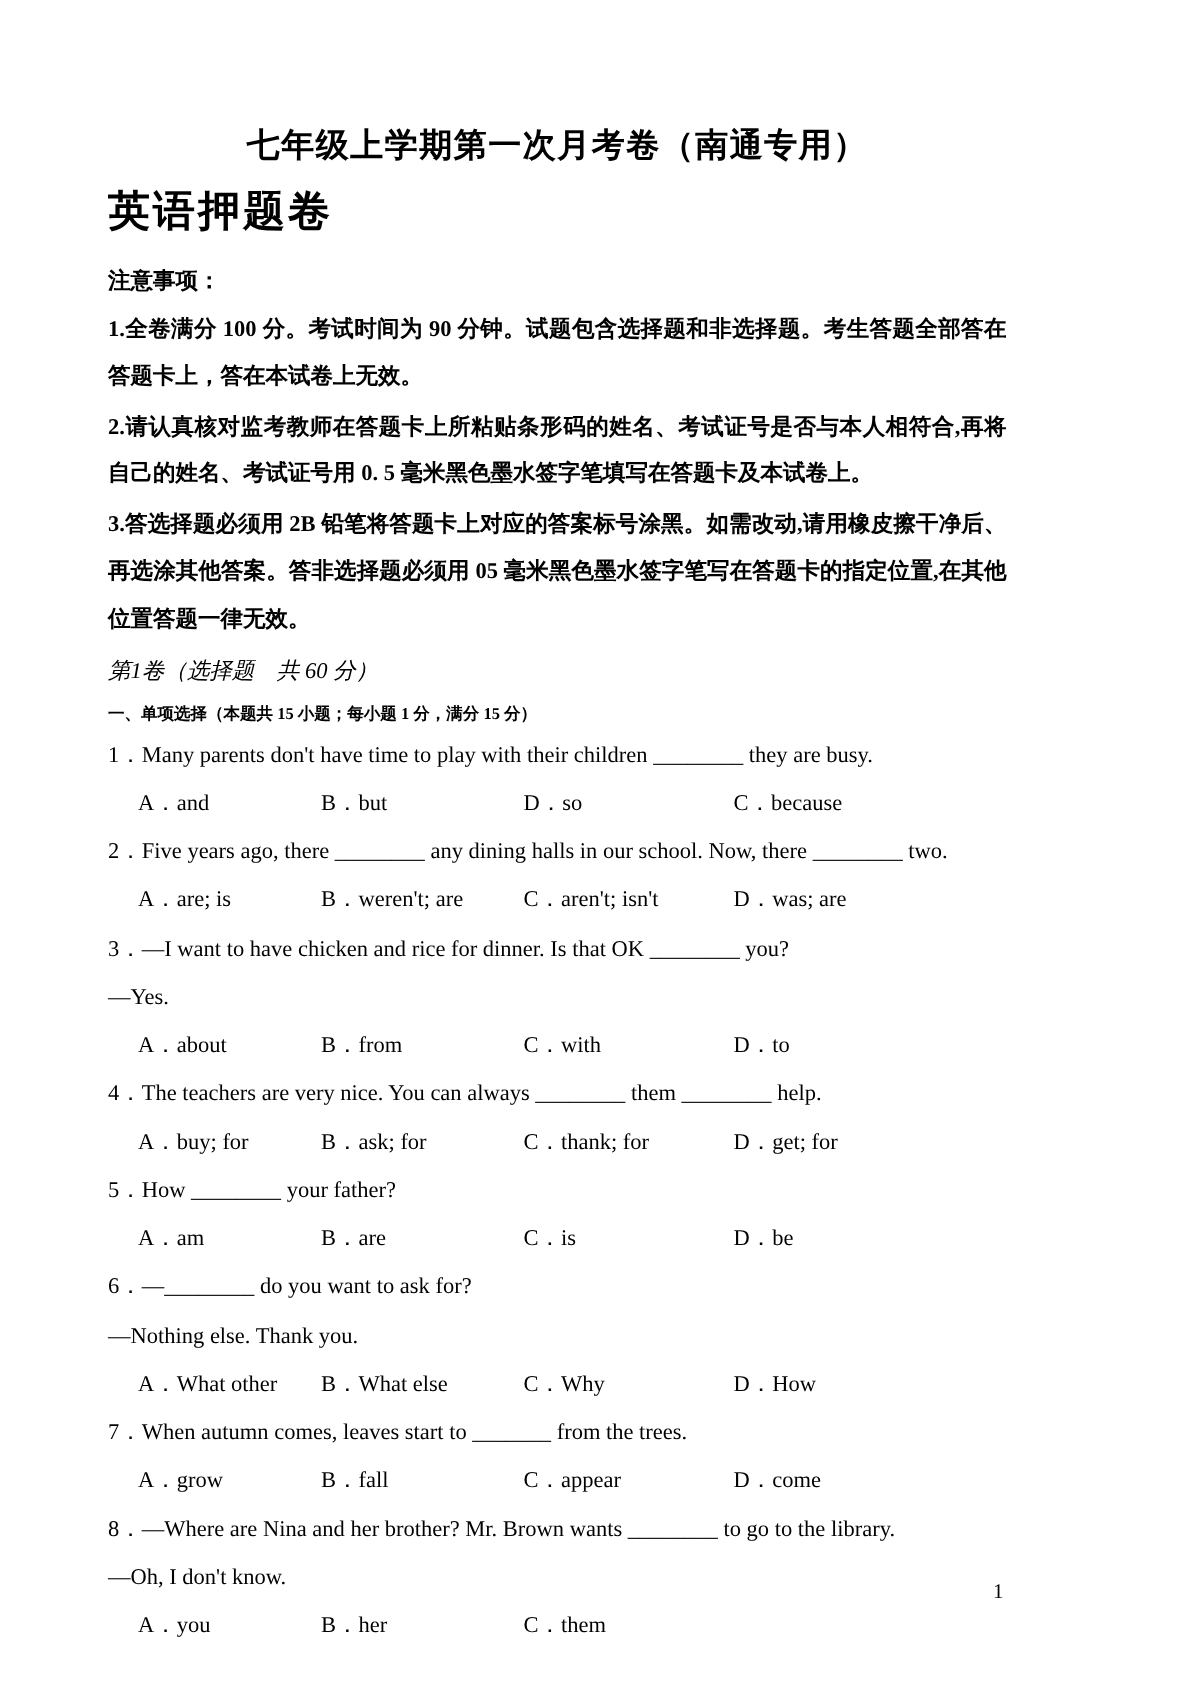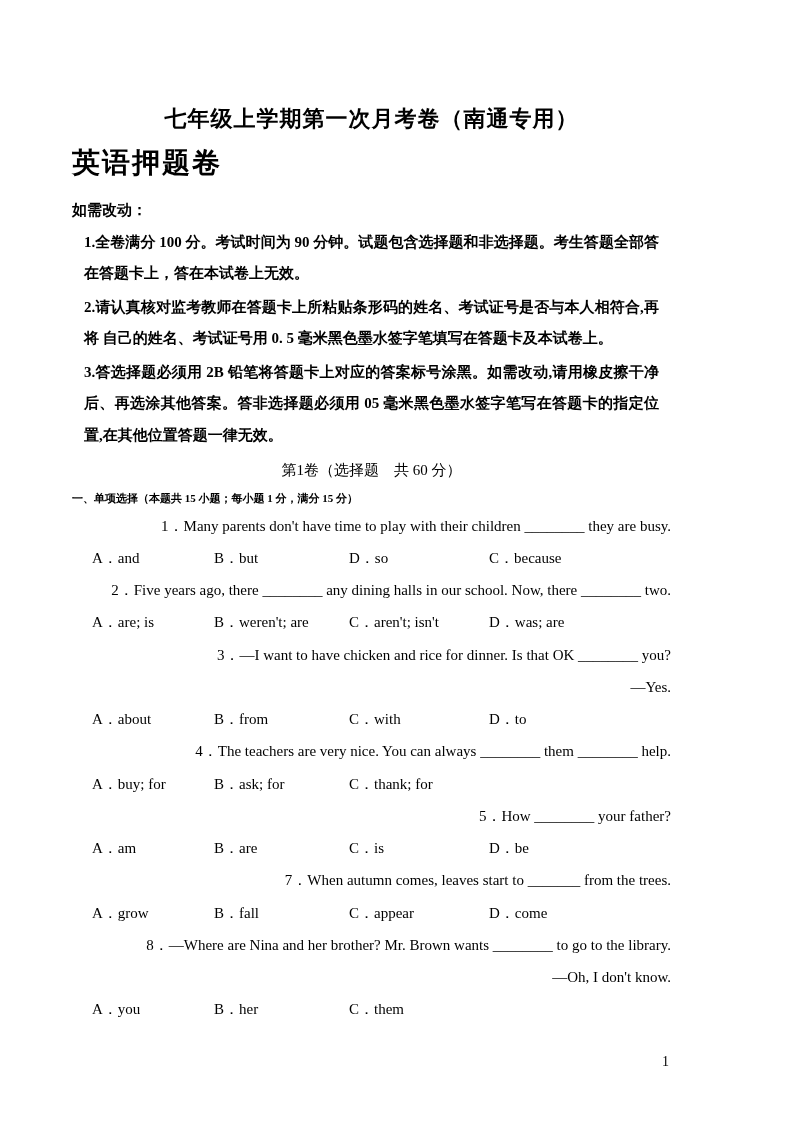--- a/index.html
+++ b/index.html
@@ -12,21 +12,21 @@
     height: 1122px;
     overflow: hidden;
     position: relative;
     font-family: "Liberation Serif", "DejaVu Serif", serif;
     color: #000000;
   }
   .page {
     box-sizing: border-box;
     width: 743px;
     height: 1122px;
-    padding: 104px 72px 0 72px;
+    padding: 82px 72px 0 72px;
     position: relative;
   }
   .doc-title {
     text-align: center;
     font-size: 22px;
     font-weight: bold;
     letter-spacing: 1px;
     margin: 0 0 10px 0;
   }
   .doc-subtitle {
@@ -39,40 +39,39 @@
   .notice-heading {
     font-size: 15px;
     font-weight: bold;
     line-height: 1.9;
   }
   .notice-item {
     font-size: 15px;
     font-weight: bold;
     line-height: 2.1;
     text-align: justify;
-    margin: 2px 12px;
+    margin: 2px 0;
   }
   .volume-header {
-    text-align: center;
     font-size: 15px;
     line-height: 2.1;
     margin-top: 4px;
+    font-style: italic;
   }
   .part-header {
     font-size: 11px;
     font-weight: bold;
     line-height: 2.1;
   }
   .question {
     font-size: 15px;
     line-height: 2.15;
   }
   .q-stem, .q-extra {
     white-space: nowrap;
-    text-align: right;
   }
   .q-options {
     display: grid;
     grid-template-columns: 122px 135px 140px 1fr;
     padding-left: 20px;
     white-space: nowrap;
   }
   .page-number {
     position: absolute;
     right: 74px;
@@ -81,21 +80,21 @@
   }
 </style>
 </head>
 <body>
 
 <div class="page">
 
   <h1 class="doc-title">七年级上学期第一次月考卷（南通专用）</h1>
   <h2 class="doc-subtitle">英语押题卷</h2>
 
-  <div class="notice-heading">如需改动：</div>
+  <div class="notice-heading">注意事项：</div>
   <p class="notice-item">1.全卷满分 100 分。考试时间为 90 分钟。试题包含选择题和非选择题。考生答题全部答在答题卡上，答在本试卷上无效。</p>
   <p class="notice-item">2.请认真核对监考教师在答题卡上所粘贴条形码的姓名、考试证号是否与本人相符合,再将 自己的姓名、考试证号用 0. 5 毫米黑色墨水签字笔填写在答题卡及本试卷上。</p>
   <p class="notice-item">3.答选择题必须用 2B 铅笔将答题卡上对应的答案标号涂黑。如需改动,请用橡皮擦干净后、再选涂其他答案。答非选择题必须用 05 毫米黑色墨水签字笔写在答题卡的指定位置,在其他位置答题一律无效。</p>
 
   <div class="volume-header">第1卷（选择题　共 60 分）</div>
   <div class="part-header">一、单项选择（本题共 15 小题；每小题 1 分，满分 15 分）</div>
 
   <div class="question">
     <div class="q-stem">1．Many parents don't have time to play with their children ________ they are busy.</div>
     <div class="q-options">
@@ -126,33 +125,44 @@
       <span>D．to</span>
     </div>
   </div>
 
   <div class="question">
     <div class="q-stem">4．The teachers are very nice. You can always ________ them ________ help.</div>
     <div class="q-options">
       <span>A．buy; for</span>
       <span>B．ask; for</span>
       <span>C．thank; for</span>
+      <span>D．get; for</span>
     </div>
   </div>
 
   <div class="question">
     <div class="q-stem">5．How ________ your father?</div>
     <div class="q-options">
       <span>A．am</span>
       <span>B．are</span>
       <span>C．is</span>
       <span>D．be</span>
     </div>
   </div>
 
+  <div class="question">
+    <div class="q-stem">6．—________ do you want to ask for?</div>
+    <div class="q-extra">—Nothing else. Thank you.</div>
+    <div class="q-options">
+      <span>A．What other</span>
+      <span>B．What else</span>
+      <span>C．Why</span>
+      <span>D．How</span>
+    </div>
+  </div>
 
   <div class="question">
     <div class="q-stem">7．When autumn comes, leaves start to _______ from the trees.</div>
     <div class="q-options">
       <span>A．grow</span>
       <span>B．fall</span>
       <span>C．appear</span>
       <span>D．come</span>
     </div>
   </div>

